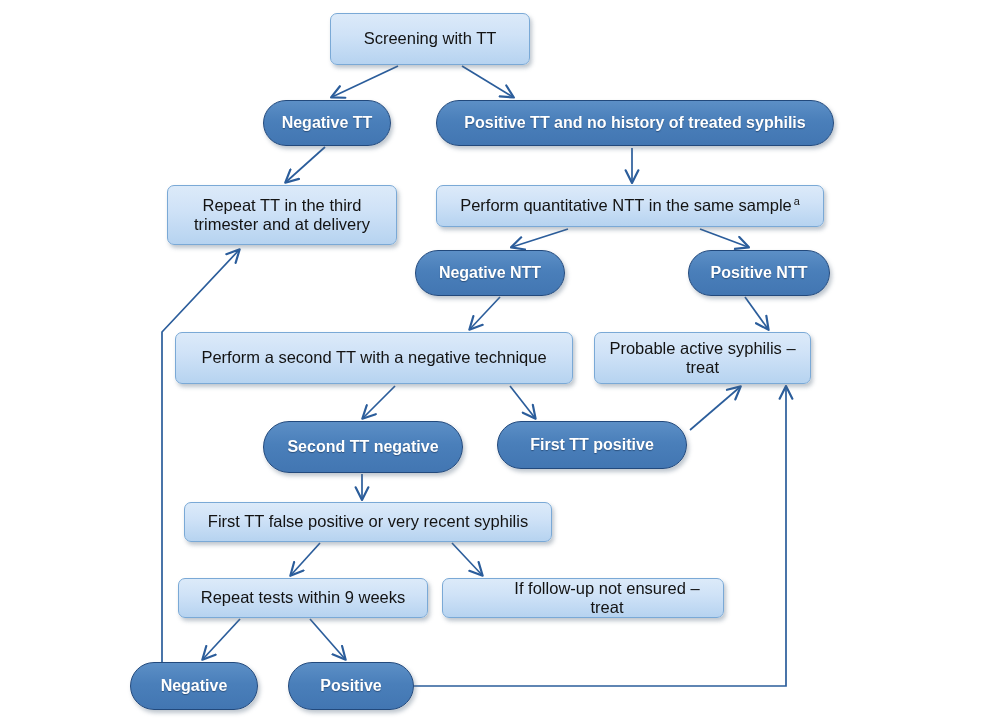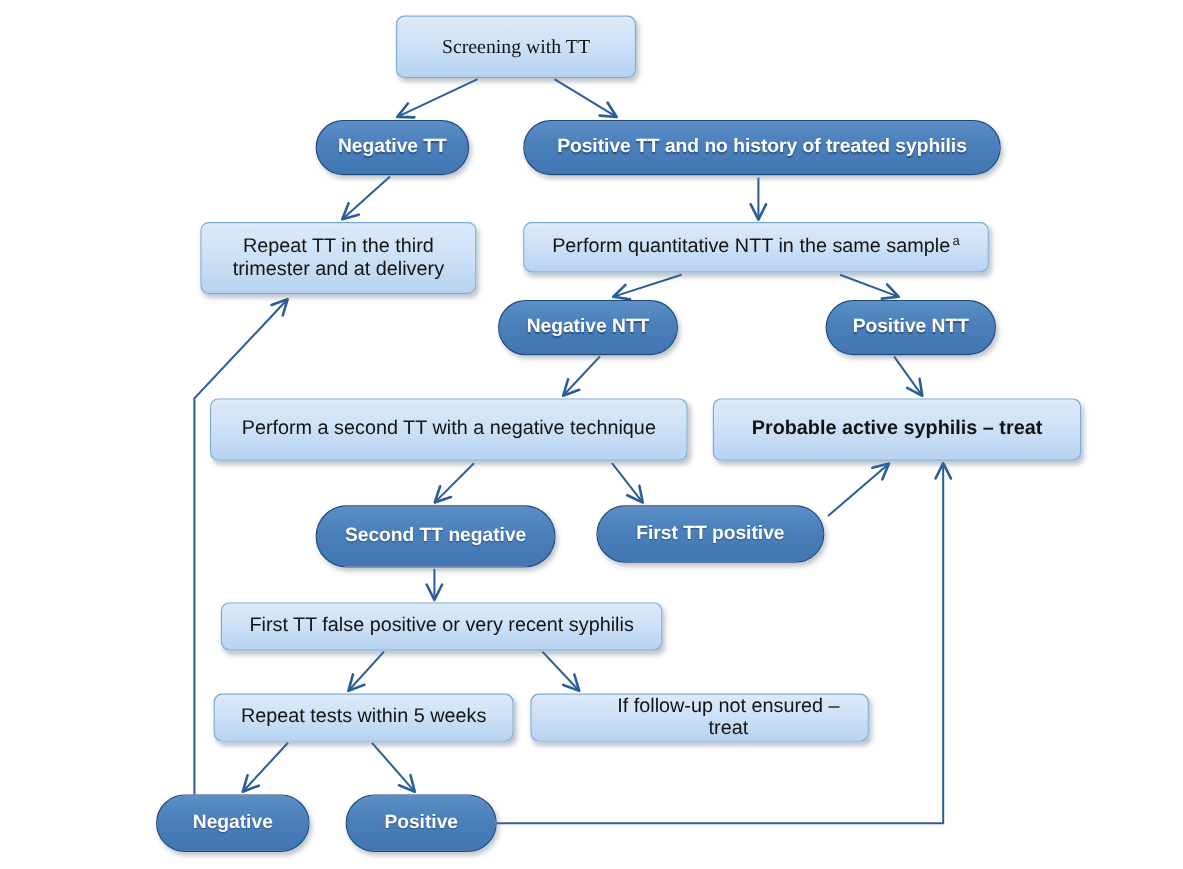--- a/index.html
+++ b/index.html
@@ -105,21 +105,21 @@
       <path d="M362,474 L362,499"></path>
       <path d="M320,543 L291,575"></path>
       <path d="M452,543 L482,575"></path>
       <path d="M240,619 L203,659"></path>
       <path d="M310,619 L345,659"></path>
       <path d="M162,662 L162,332 L239,250"></path>
       <path d="M414,686 L786,686 L786,387"></path>
     </g>
   </svg>
 
-  <div class="node light" style="left:330px; top:13px; width:200px; height:52px;font-family:Liberation Serif, serif;">
+  <div class="node light" style="left:330px; top:13px; width:200px; height:52px;">
     <span class="label">Screening with TT</span>
   </div>
 
   <div class="node dark" style="left:436px; top:100px; width:398px; height:46px;">
     <span class="label">Positive TT and no history of treated syphilis</span>
   </div>
 
   <div class="node dark" style="left:263px; top:100px; width:128px; height:46px;">
     <span class="label">Negative TT</span>
   </div>
@@ -137,38 +137,38 @@
   </div>
 
   <div class="node dark" style="left:688px; top:250px; width:142px; height:46px;">
     <span class="label">Positive NTT</span>
   </div>
 
   <div class="node light" style="left:175px; top:332px; width:398px; height:52px;">
     <span class="label">Perform a second TT with a negative technique</span>
   </div>
 
-  <div class="node light" style="left:594px; top:332px; width:307px; height:52px;font-weight:bold;">
+  <div class="node light" style="left:594px; top:332px; width:217px; height:52px;">
     <span class="label">Probable active syphilis – treat</span>
   </div>
 
   <div class="node dark" style="left:263px; top:421px; width:200px; height:52px;">
     <span class="label">Second TT negative</span>
   </div>
 
   <div class="node dark" style="left:497px; top:421px; width:190px; height:48px;">
     <span class="label">First TT positive</span>
   </div>
 
   <div class="node light" style="left:184px; top:502px; width:368px; height:40px;">
     <span class="label">First TT false positive or very recent syphilis</span>
   </div>
 
   <div class="node light" style="left:178px; top:578px; width:250px; height:40px;">
-    <span class="label">Repeat tests within 5 weeks</span>
+    <span class="label">Repeat tests within 9 weeks</span>
   </div>
 
   <div class="node light" style="left:442px; top:578px; width:282px; height:40px;padding-left:48px;">
     <span class="label">If follow-up not ensured – treat</span>
   </div>
 
   <div class="node dark pill-soft" style="left:130px; top:662px; width:128px; height:48px;">
     <span class="label">Negative</span>
   </div>
 

